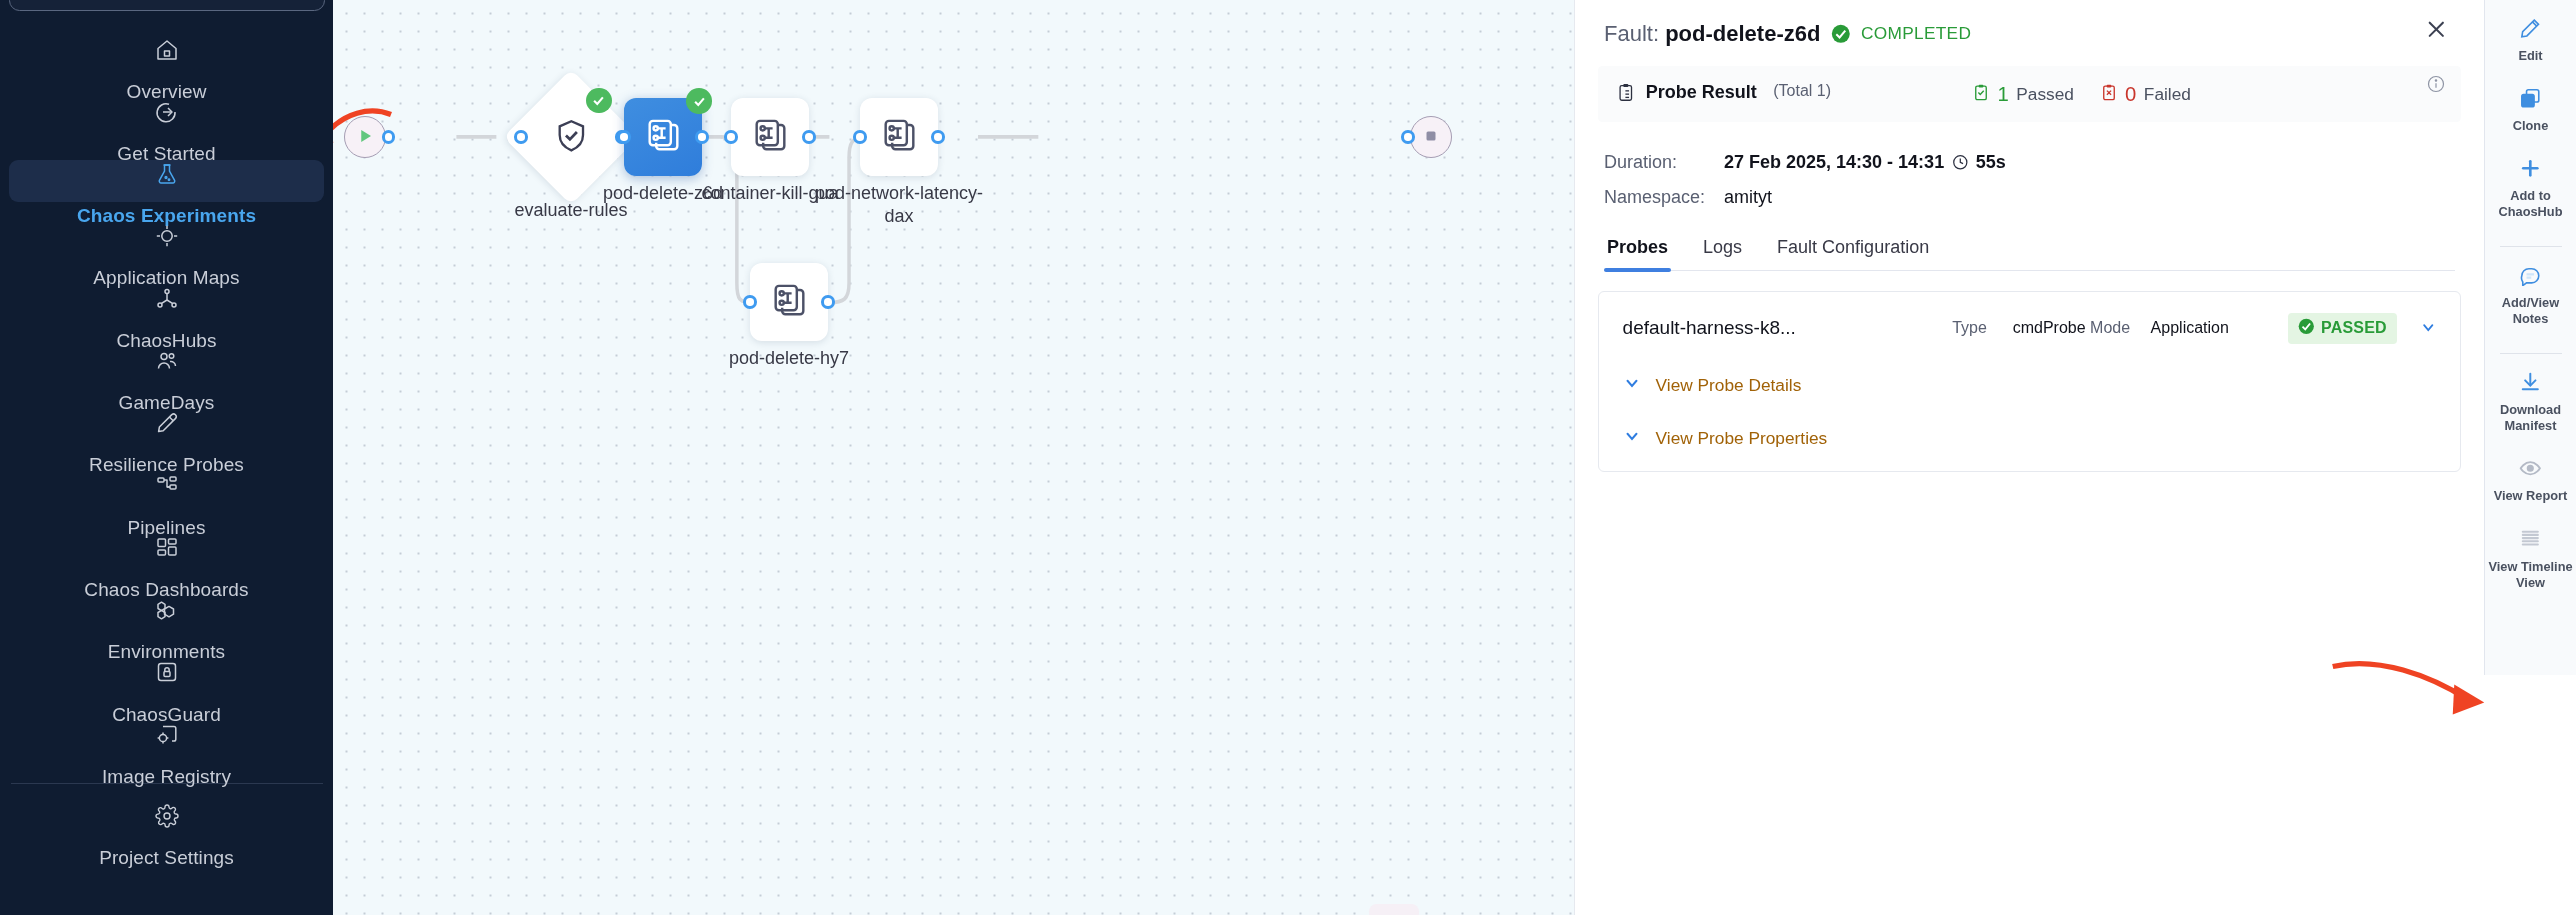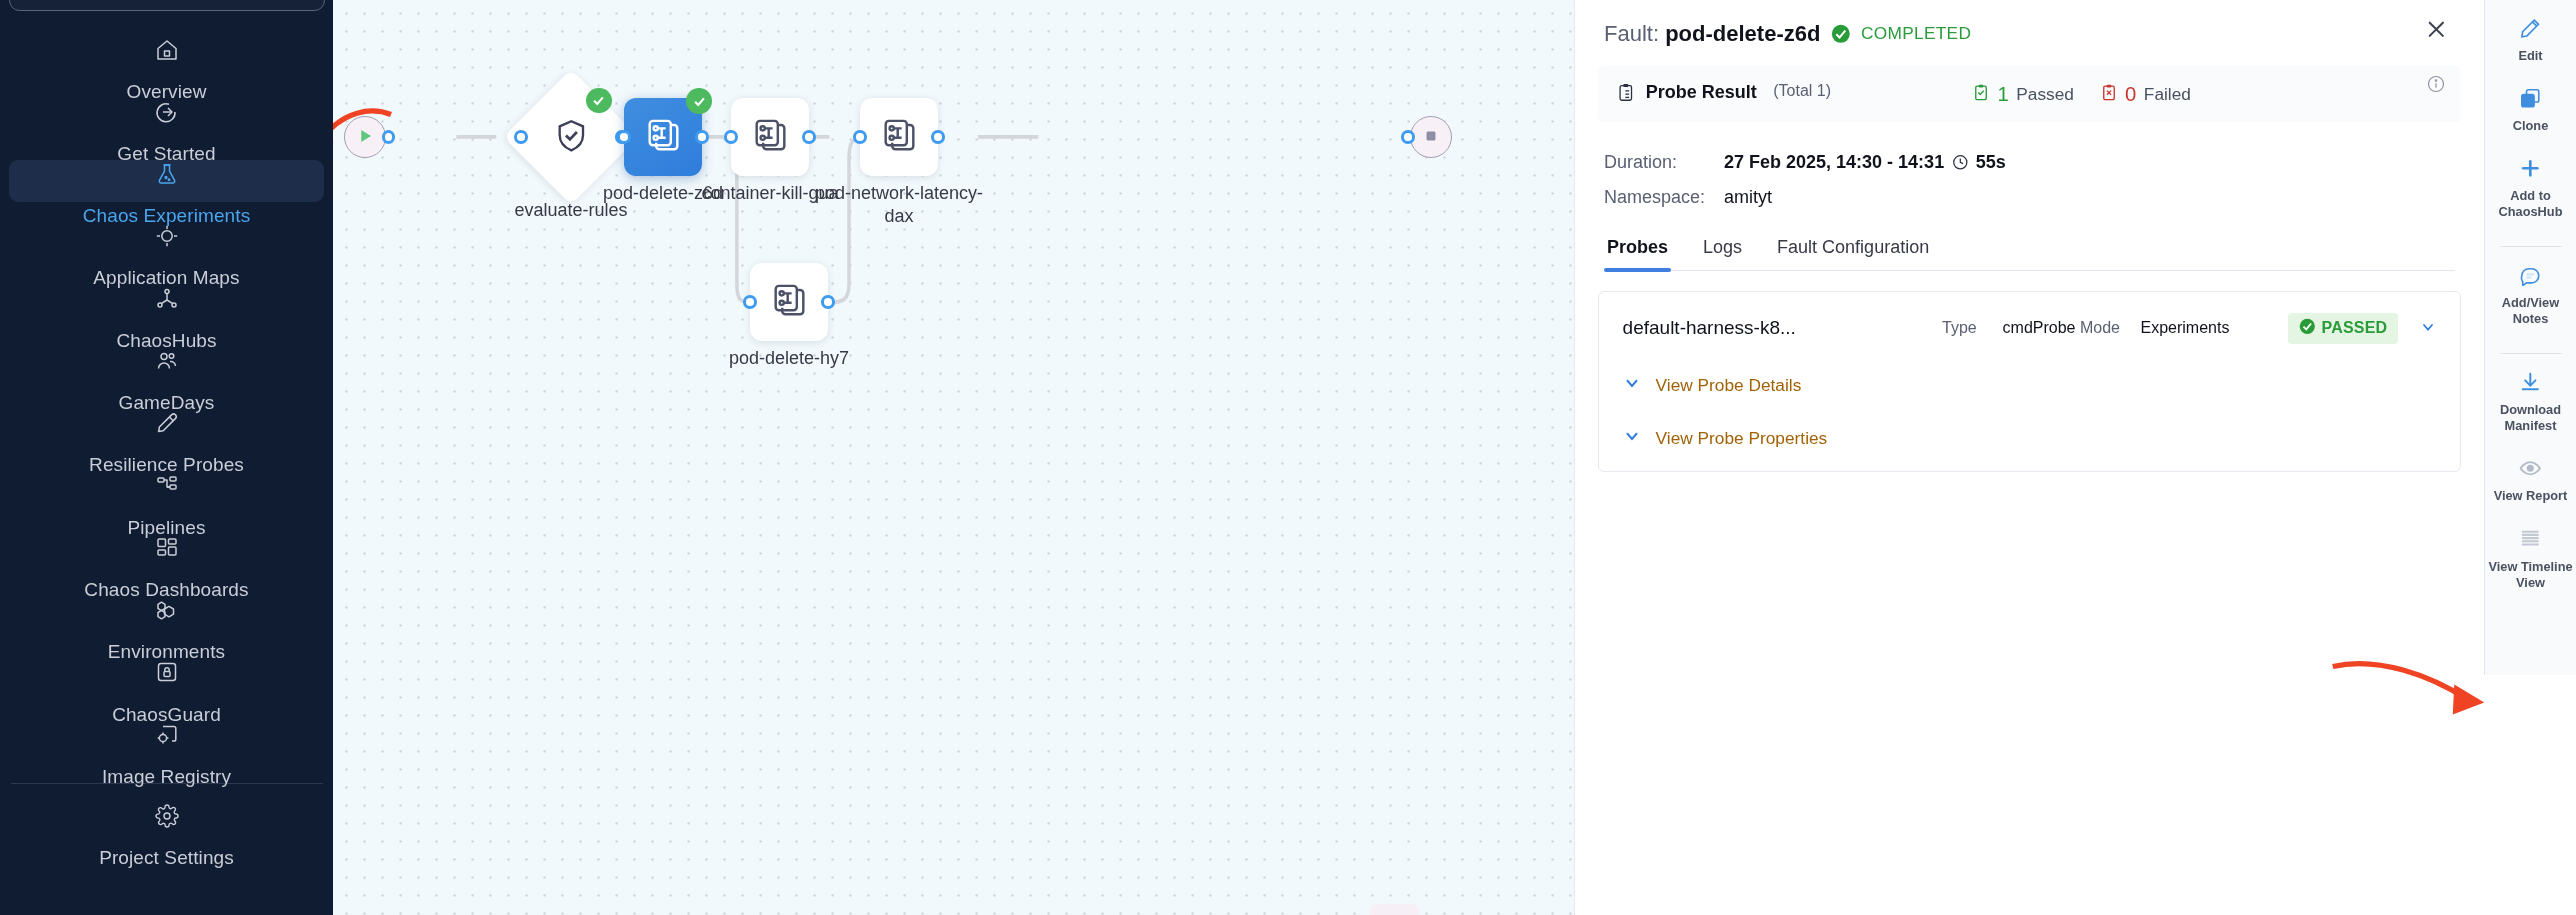--- a/index.html
+++ b/index.html
@@ -33,21 +33,21 @@
     border-radius: 9px;
     cursor: pointer;
     flex-direction: column;
   }
   .nav-item .ic { width: 29px; height: 29px; flex: 0 0 29px; display:flex; align-items:center; justify-content:center; }
   .nav-item .ic svg { width: 24px; height: 24px; display:block; }
   .nav-label {
     font-size: 19px; color: #c9ced8; letter-spacing: 0.1px; white-space: nowrap;
   }
   .nav-item.active { background: #1d2d4a; }
-  .nav-item.active .nav-label { color: #49a6ee; font-weight: 400; }
+  .nav-item.active .nav-label { color: #49a6ee; font-weight: 700; }
   .nav-sep { height: 0.8px; background: #2b3850; margin: 15px 10.5px 18px 10.5px; }
 
   
   .canvas {
     position: relative;
     flex: 1 1 auto;
     height: 916px;
     background-color: #f2f9fc;
     background-image: radial-gradient(#c4cdd6 1.2px, transparent 1.2px);
     background-size: 18px 18px;
@@ -599,21 +599,21 @@
     <div class="probe-card">
       <div class="probe-card-top">
         <div class="probe-name">default-harness-k8...</div>
         <div class="kv">
           <div class="kv-row">
             <span class="kv-k">Type</span>
             <span class="kv-v">cmdProbe</span>
           </div>
           <div class="kv-row">
             <span class="kv-k">Mode</span>
-            <span class="kv-v">Experiments</span>
+            <span class="kv-v">Application</span>
           </div>
         </div>
         <div class="pill">
           <span>
             <svg viewBox="0 0 24 24">
                 <circle cx="12" cy="12" r="11" fill="#299b38"></circle>
                 <polyline points="6.5,12.5 10.5,16.5 17.5,8" fill="none" stroke="#fff" stroke-width="2.6"></polyline>
               </svg>
           </span>
           <span>PASSED</span>

